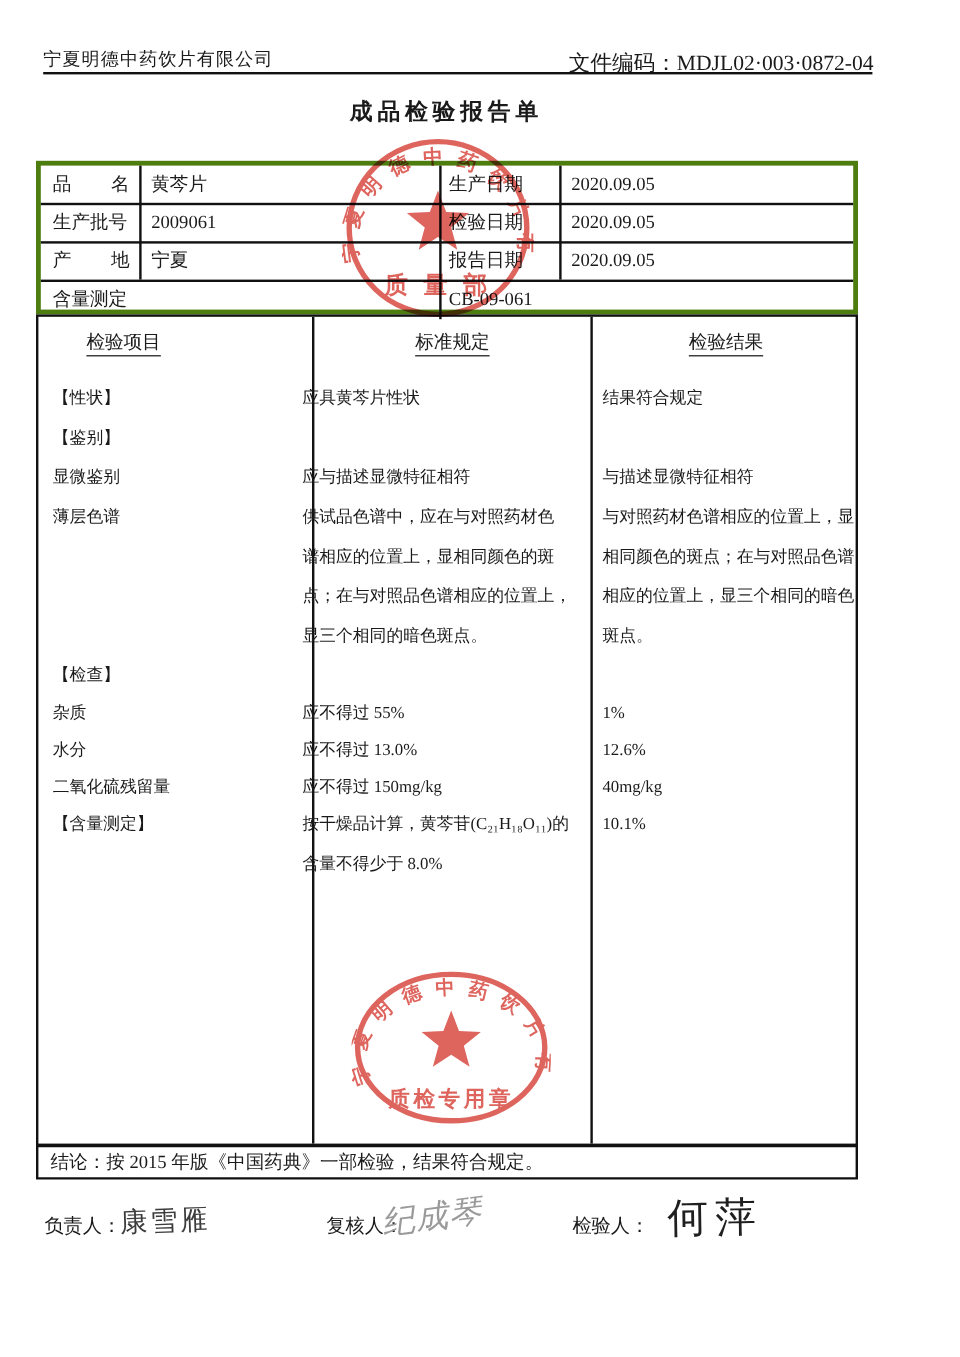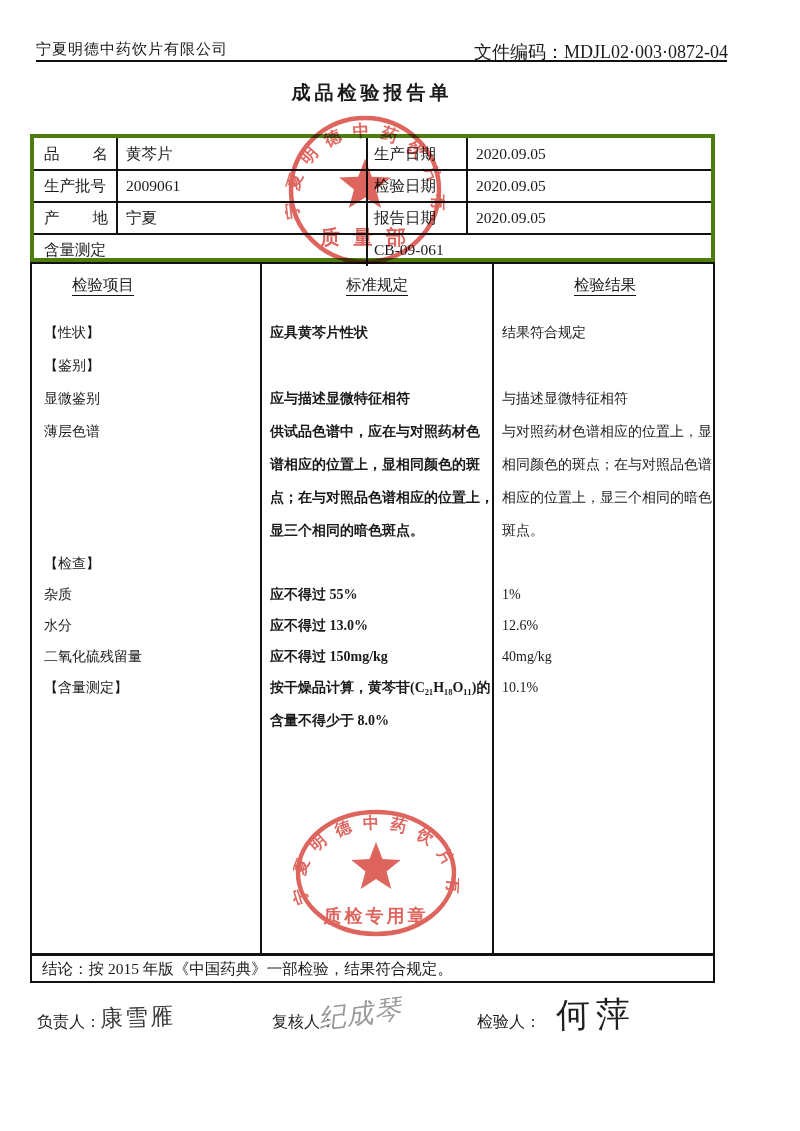--- a/index.html
+++ b/index.html
@@ -34,21 +34,21 @@
   .main-table .col-l1 { position:absolute; left:228px; top:0; width:1.5px; height:100%; background:#111; }
   .main-table .col-l2 { position:absolute; left:460px; top:0; width:1.5px; height:100%; background:#111; }
   .th { position:absolute; top:11px; font-size:15.5px; }
   .th span { border-bottom:1.4px solid #111; padding-bottom:2px;margin-top:44px; }
   .th.c1 { left:12px; width:216px; padding-left:28px; }
   .th.c2 { left:230px; width:230px; text-align:center; }
   .th.c3 { left:462px; width:222px; text-align:center; }
   .trow { position:absolute; left:0; width:100%; }
   .tc { position:absolute; font-size:14px; line-height:33px; white-space:pre; }
   .tc.item   { left:12px;  width:212px; }
-  .tc.spec   { left:238px; width:226px;font-weight:bold; }
+  .tc.spec   { left:220px; width:226px; }
   .tc.result { left:470px; width:212px; }
   .r0 { top:52px; }  .r1 { top:85px; }  .r2 { top:118px; }
   .r3 { top:151px; } .r4 { top:283px; } .r5 { top:314px; }
   .r6 { top:345px; } .r7 { top:376px; } .r8 { top:407px; }
 
   
   .conclusion-box {
     left:30px; top:955px; width:685px; height:28px;
     border:2px solid #111; border-top:1.5px solid #111;
     font-size:15.5px; line-height:25px; padding-left:10px; white-space:pre;

